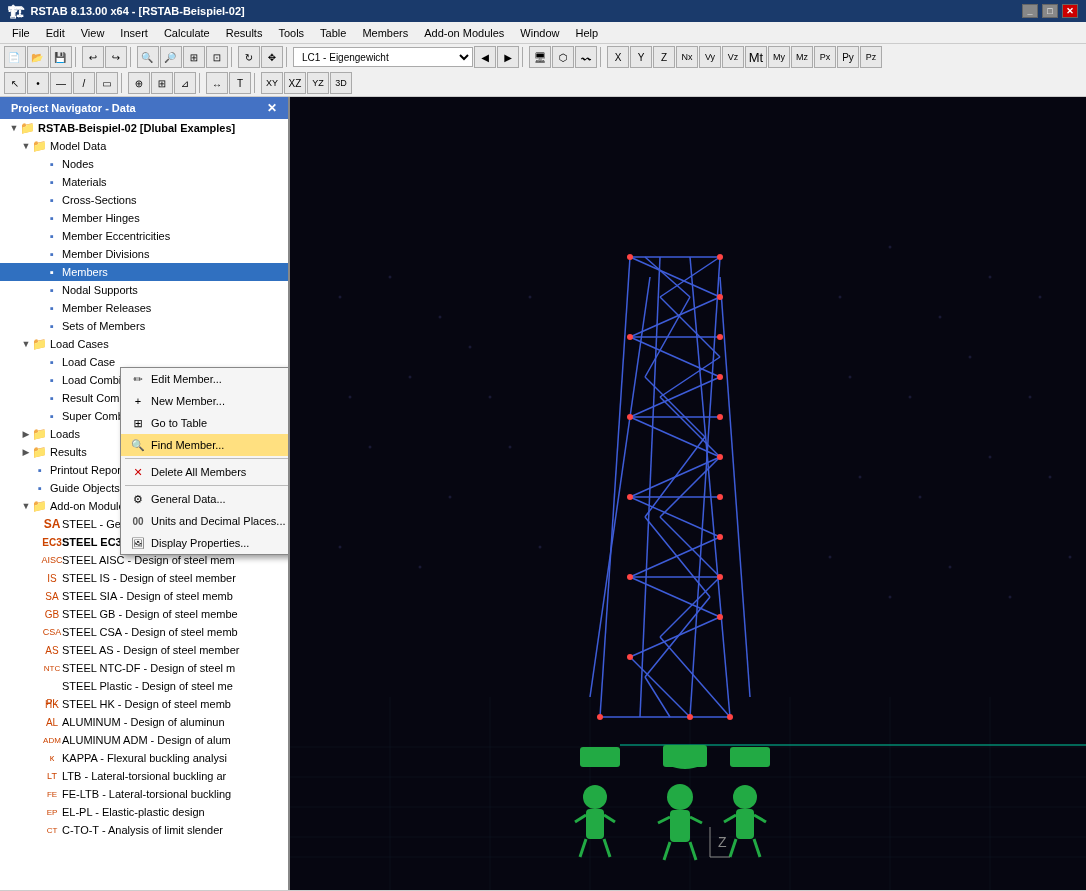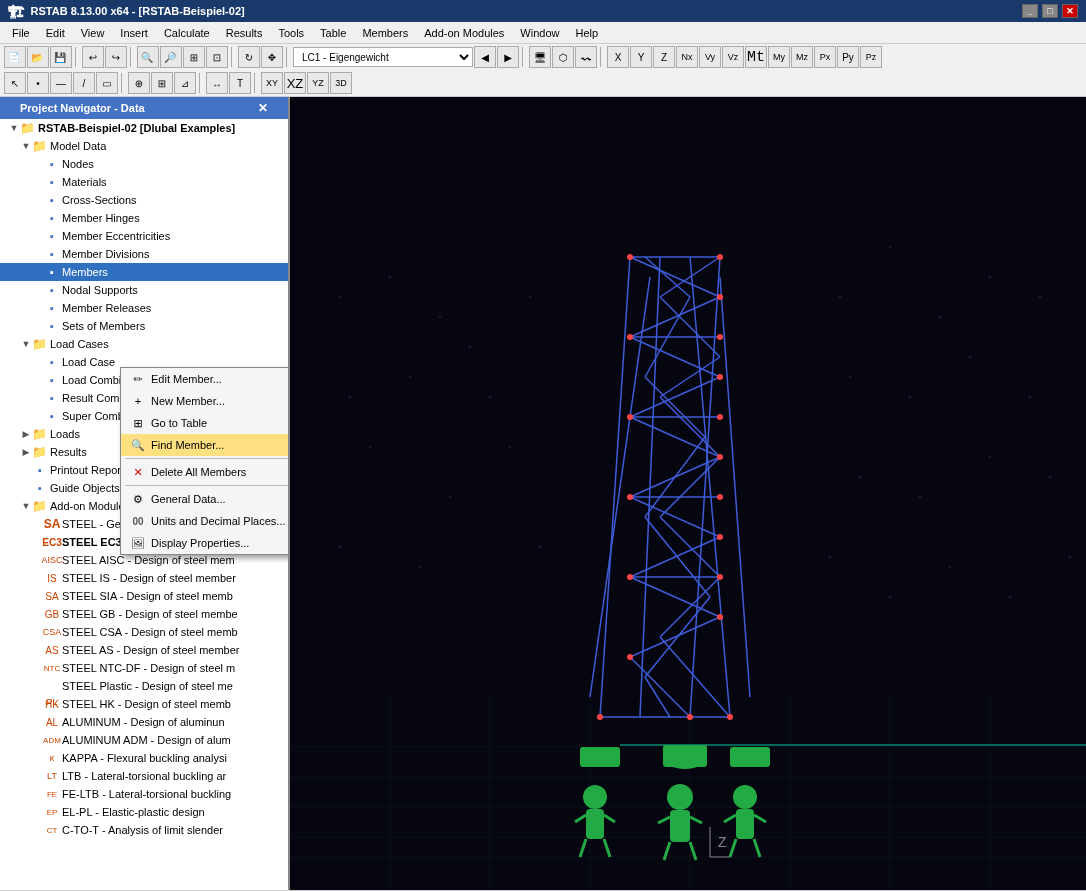--- a/index.html
+++ b/index.html
@@ -78,21 +78,21 @@
       overflow: hidden;
       position: relative;
     }
 
     #nav-header {
       background: #4472c4;
       color: white;
       height: 22px;
       display: flex;
       align-items: center;
-      padding: 0 20px;
+      padding: 0 11px;
       font-size: 11px;
       font-weight: bold;
     }
     #nav-header .close-btn { margin-left: auto; cursor: pointer; font-size: 12px; }
 
     #nav-tree {
       flex: 1;
       overflow-y: auto;
       overflow-x: hidden;
       background: white;
@@ -241,21 +241,21 @@
     <div class="tb-btn">🖥</div>
     <div class="tb-btn">⬡</div>
     <div class="tb-btn">〰</div>
     <div class="tb-separator"></div>
     <div class="tb-btn">X</div>
     <div class="tb-btn">Y</div>
     <div class="tb-btn">Z</div>
     <div class="tb-btn" style="font-size:9px;">Nx</div>
     <div class="tb-btn" style="font-size:9px;">Vy</div>
     <div class="tb-btn" style="font-size:9px;">Vz</div>
-    <div class="tb-btn" style="font-size:15px;font-family:Liberation Mono, monospace;">Mt</div>
+    <div class="tb-btn" style="font-size:13px;">Mt</div>
     <div class="tb-btn" style="font-size:9px;">My</div>
     <div class="tb-btn" style="font-size:9px;">Mz</div>
     <div class="tb-btn" style="font-size:9px;">Px</div>
     <div class="tb-btn" style="font-size:10px;">Py</div>
     <div class="tb-btn" style="font-size:9px;">Pz</div>
   </div>
   <div class="toolbar-row">
     <div class="tb-btn">↖</div>
     <div class="tb-btn">•</div>
     <div class="tb-btn">—</div>
@@ -263,21 +263,21 @@
     <div class="tb-btn">▭</div>
     <div class="tb-separator"></div>
     <div class="tb-btn">⊕</div>
     <div class="tb-btn">⊞</div>
     <div class="tb-btn">⊿</div>
     <div class="tb-separator"></div>
     <div class="tb-btn">↔</div>
     <div class="tb-btn">T</div>
     <div class="tb-separator"></div>
     <div class="tb-btn" style="font-size:9px;">XY</div>
-    <div class="tb-btn" style="font-size:13px;">XZ</div>
+    <div class="tb-btn" style="font-size:10px;">XZ</div>
     <div class="tb-btn" style="font-size:9px;">YZ</div>
     <div class="tb-btn" style="font-size:9px;">3D</div>
   </div>
 </div>
 
 <div id="main-layout">
 
   <div id="left-panel">
     <div id="nav-header">
       <span>Project Navigator - Data</span>

